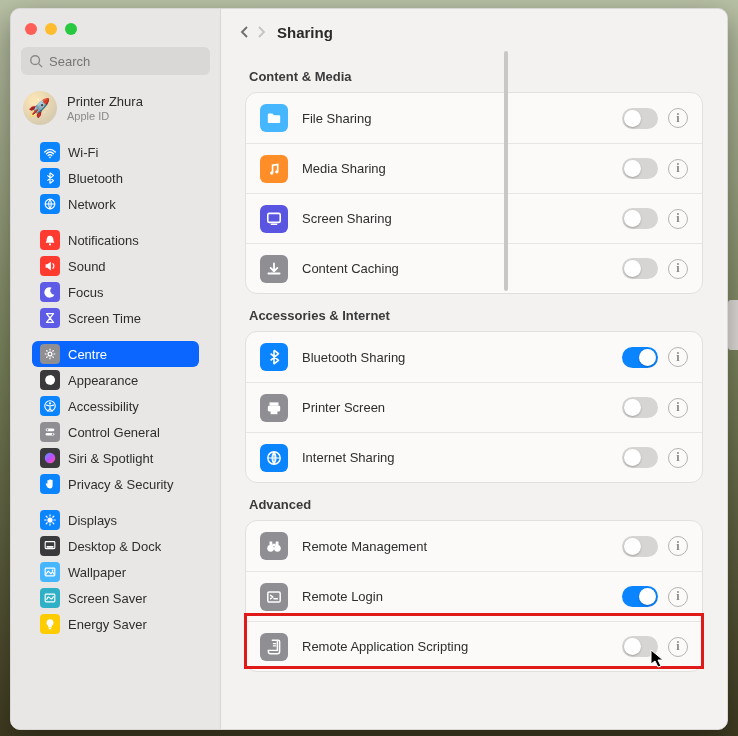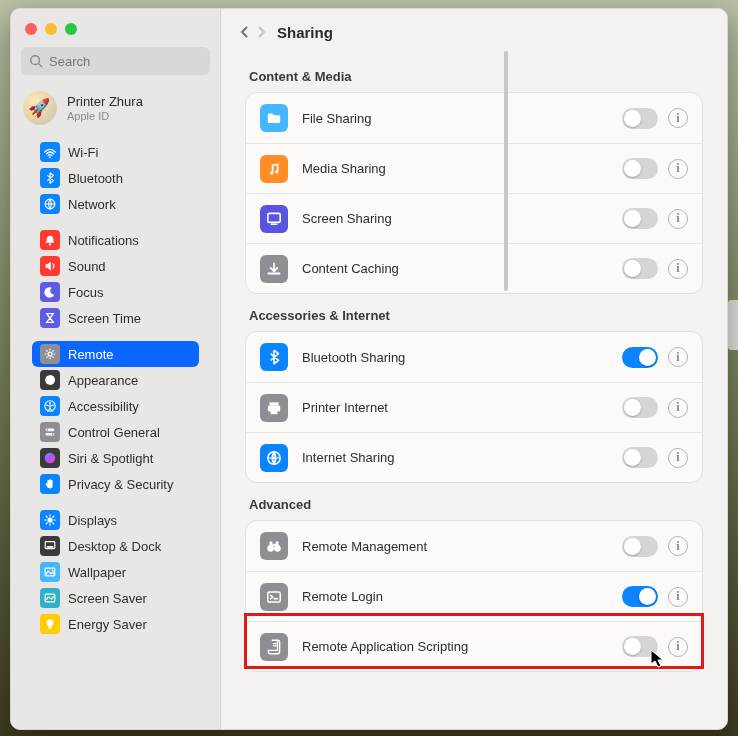--- a/index.html
+++ b/index.html
@@ -186,21 +186,21 @@
           </span>
           <span>Screen Time</span>
         </div>
         <div class="gap"></div>
         <div class="nav-item selected">
           <span class="icon bg-gray">
             <svg viewBox="0 0 16 16" width="14" height="14">
               <use href="#gear-icon"></use>
             </svg>
           </span>
-          <span>Remote</span>
+          <span>Centre</span>
         </div>
         <div class="nav-item">
           <span class="icon bg-dark">
             <svg viewBox="0 0 16 16" width="14" height="14">
               <use href="#appearance-icon"></use>
             </svg>
           </span>
           <span>Appearance</span>
         </div>
         <div class="nav-item">
@@ -369,21 +369,21 @@
               </span>
               <span class="info-btn">i</span>
             </span>
           </div>
           <div class="row">
             <span class="lg-icon bg-gray">
               <svg viewBox="0 0 16 16" width="18" height="18">
                 <use href="#printer-icon"></use>
               </svg>
             </span>
-            <span class="label">Printer Internet</span>
+            <span class="label">Printer Screen</span>
             <span class="controls">
               <span class="toggle">
                 <span class="knob"></span>
               </span>
               <span class="info-btn">i</span>
             </span>
           </div>
           <div class="row">
             <span class="lg-icon bg-blue">
               <svg viewBox="0 0 16 16" width="18" height="18">

